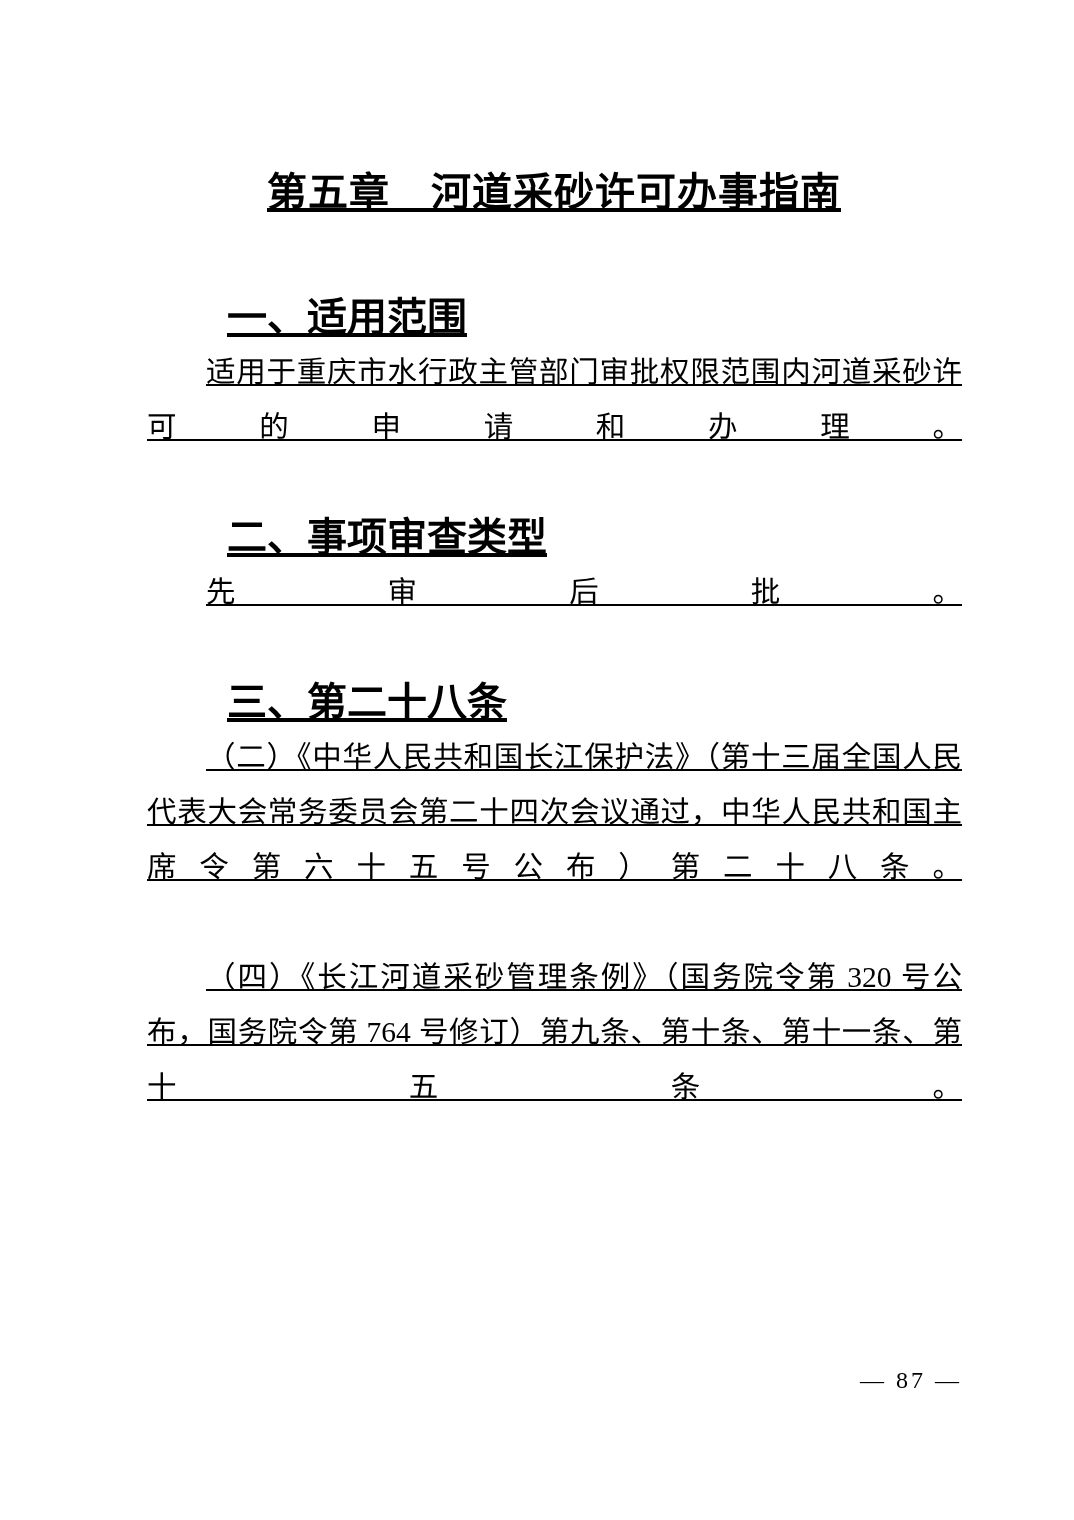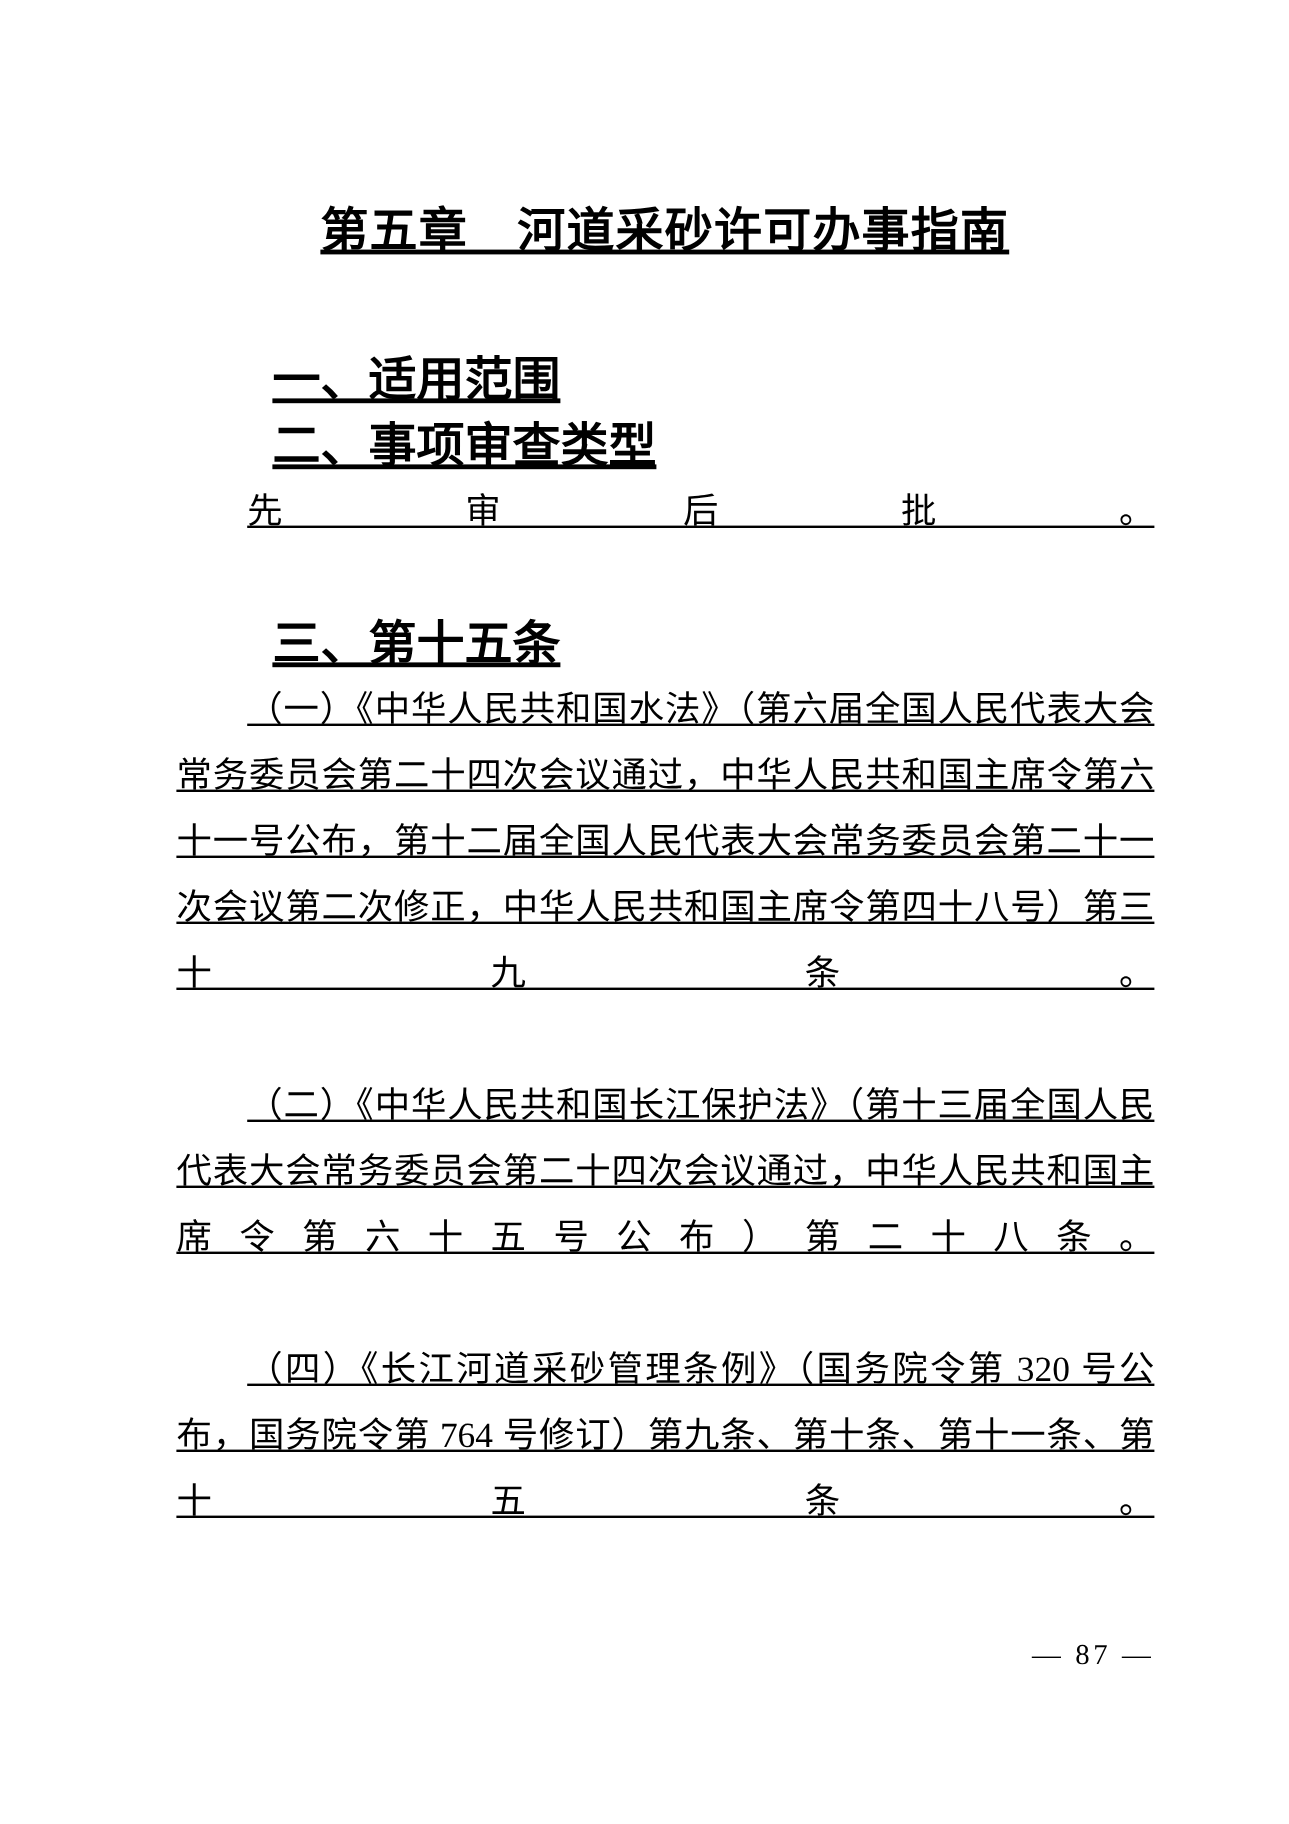--- a/index.html
+++ b/index.html
@@ -72,26 +72,26 @@
 </head>
 <body>
 
 <div class="page">
 
   <h1 class="doc-title">第五章　河道采砂许可办事指南</h1>
 
   <div class="content">
 
     <h2 class="heading">一、适用范围</h2>
+    <p class="para">适用于重庆市水行政主管部门审批权限范围内河道采砂许可的申请和办理。</p>
 
     <h2 class="heading">二、事项审查类型</h2>
     <p class="para">先审后批。</p>
 
-    <h2 class="heading">三、第十五条</h2>
-    <p class="para">（一）《中华人民共和国水法》（第六届全国人民代表大会常务委员会第二十四次会议通过，中华人民共和国主席令第六十一号公布，第十二届全国人民代表大会常务委员会第二十一次会议第二次修正，中华人民共和国主席令第四十八号）第三十九条。</p>
+    <h2 class="heading">三、第二十八条</h2>
     <p class="para">（二）《中华人民共和国长江保护法》（第十三届全国人民代表大会常务委员会第二十四次会议通过，中华人民共和国主席令第六十五号公布）第二十八条。</p>
     <p class="para">（四）《长江河道采砂管理条例》（国务院令第 320 号公布，国务院令第 764 号修订）第九条、第十条、第十一条、第十五条。</p>
 
   </div>
 
   <div class="page-number">— 87 —</div>
 
 </div>
 
 </body></html>

